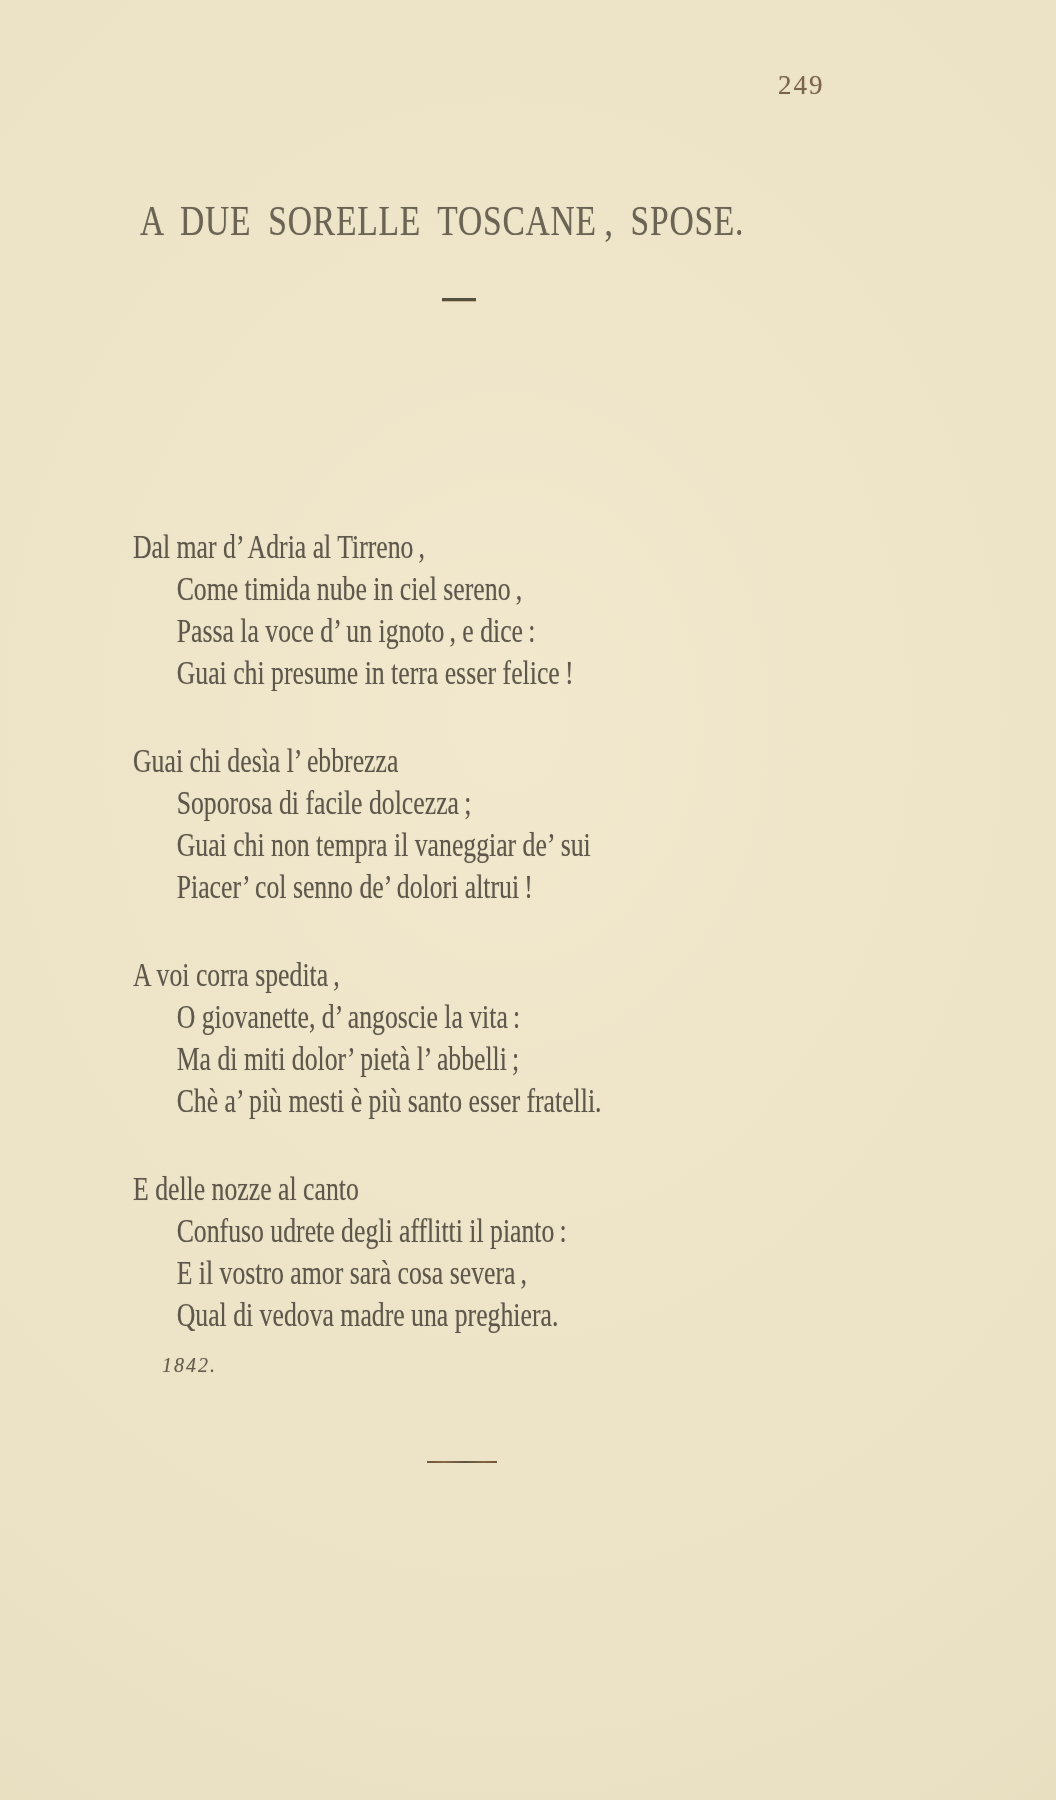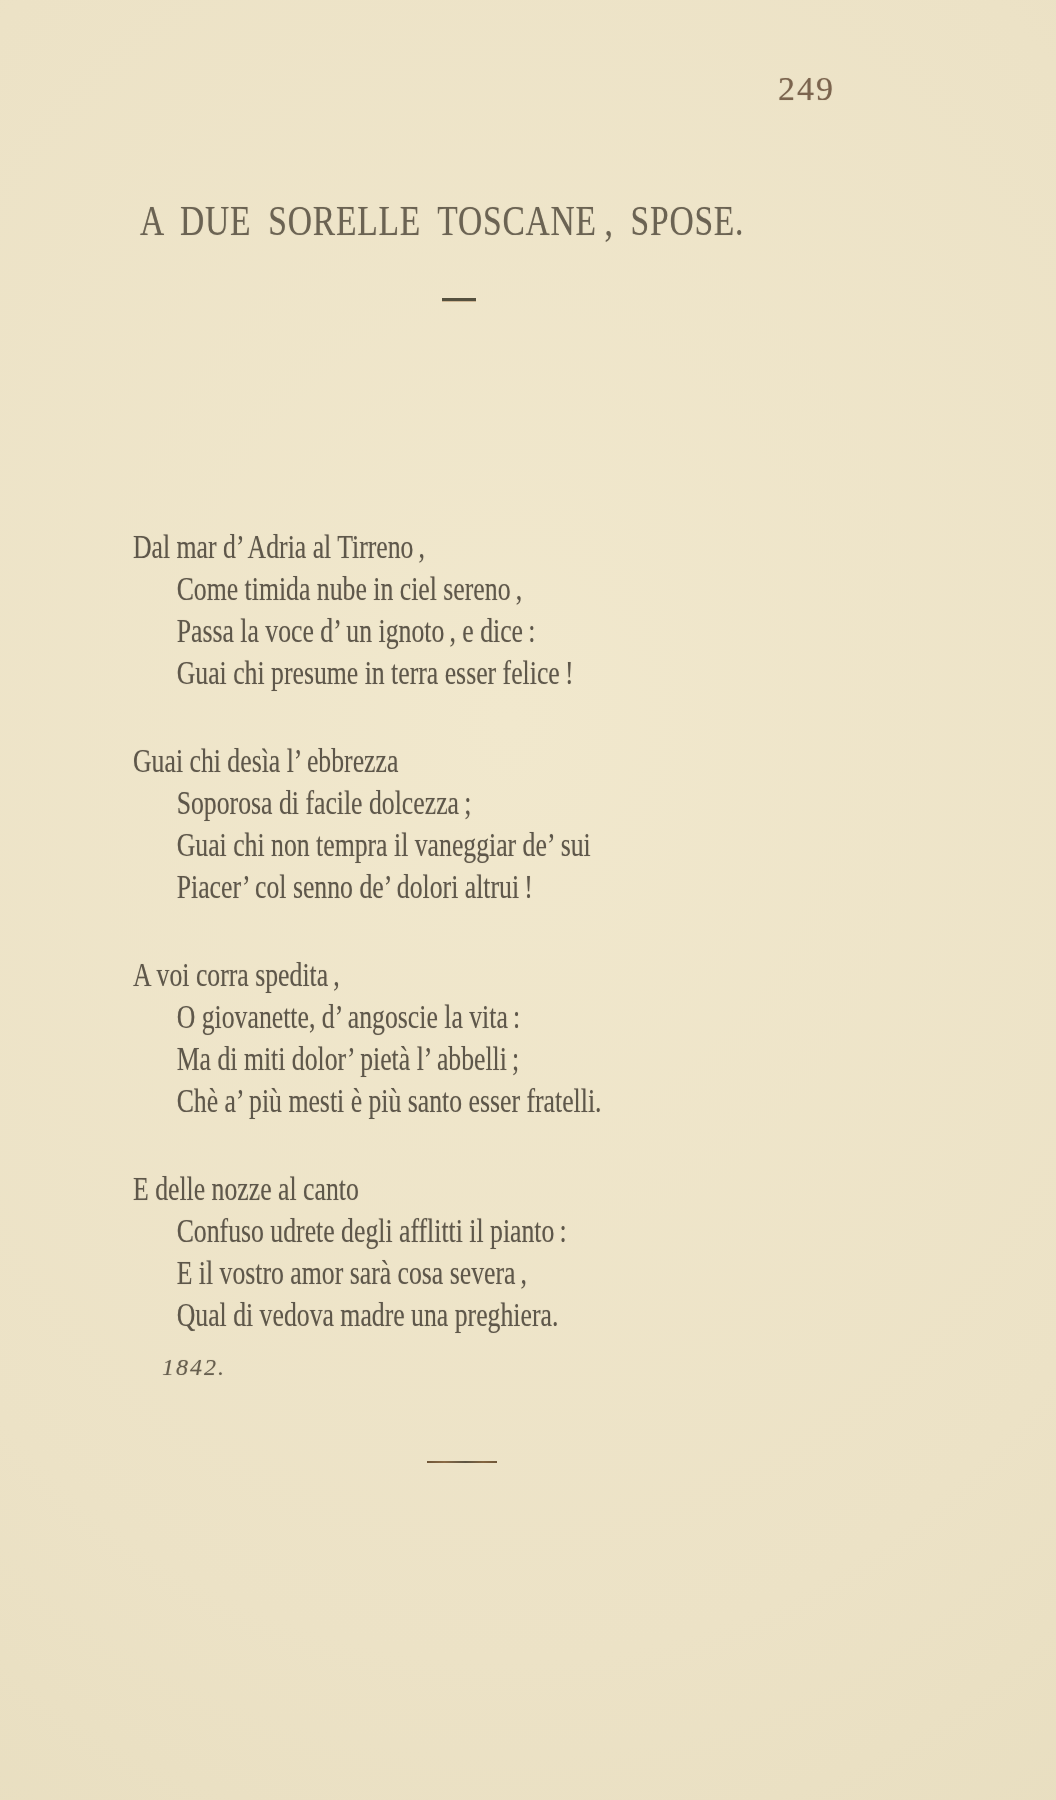--- a/index.html
+++ b/index.html
@@ -18,21 +18,21 @@
     left: 0; top: 0;
     width: 1056px;
     height: 1800px;
     background:
       radial-gradient(ellipse 130% 95% at 48% 40%, #f1e8cd 0%, #ece2c6 55%, #e6dcbd 88%, #e2d7b6 100%);
   }
   .page-number {
     position: absolute;
     left: 778px;
     top: 70px;
-    font-size: 34px;
+    font-size: 27px;
     letter-spacing: 2px;
     color: #7b644e;
     text-shadow: 0 0 1px rgba(123,100,78,0.45);
   }
   .title {
     position: absolute;
     left: 140px;
     top: 196px;
     font-size: 43px;
     letter-spacing: 1px;
@@ -67,21 +67,21 @@
     line-height: 42px;
     margin-bottom: 46px;
   }
   .line.indent {
     padding-left: 56px;
   }
   .poem-date {
     position: absolute;
     left: 162px;
     top: 1354px;
-    font-size: 24px;
+    font-size: 20px;
     font-style: italic;
     letter-spacing: 2px;
     color: #665e4e;
     text-shadow: 0 0 1px rgba(102,94,78,0.4);
   }
   .end-divider {
     position: absolute;
     left: 427px;
     top: 1461px;
     width: 70px;

